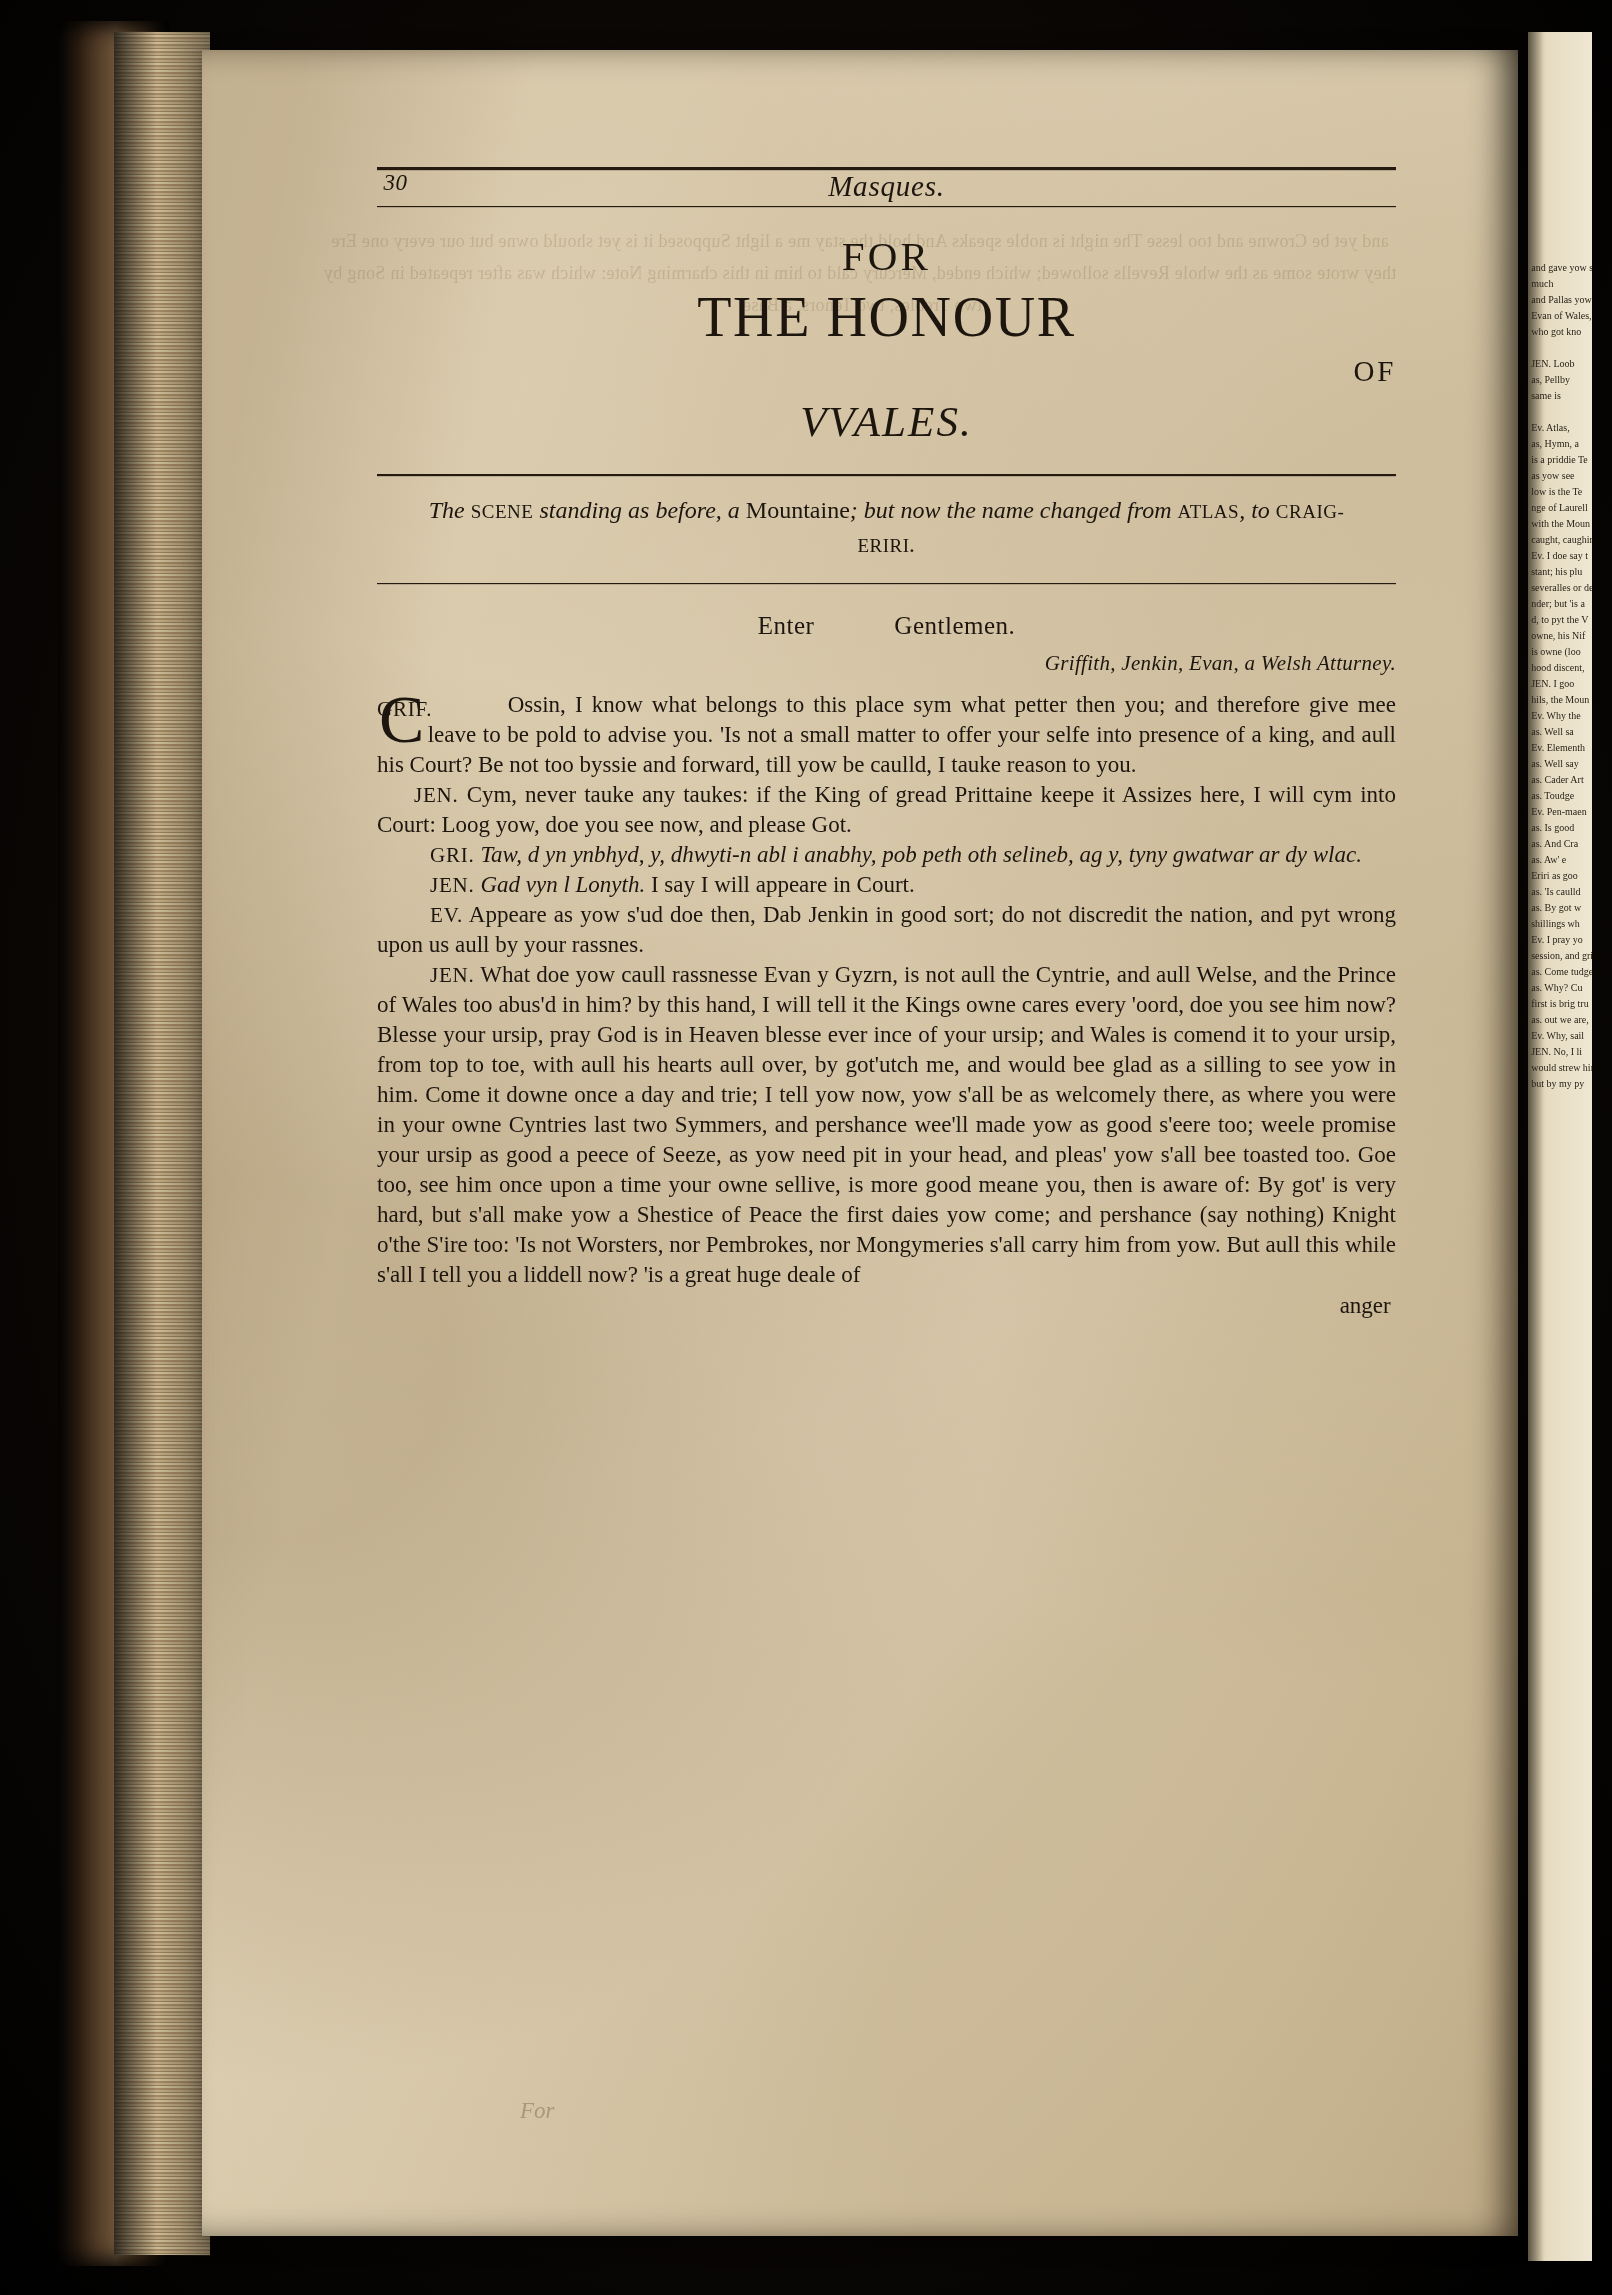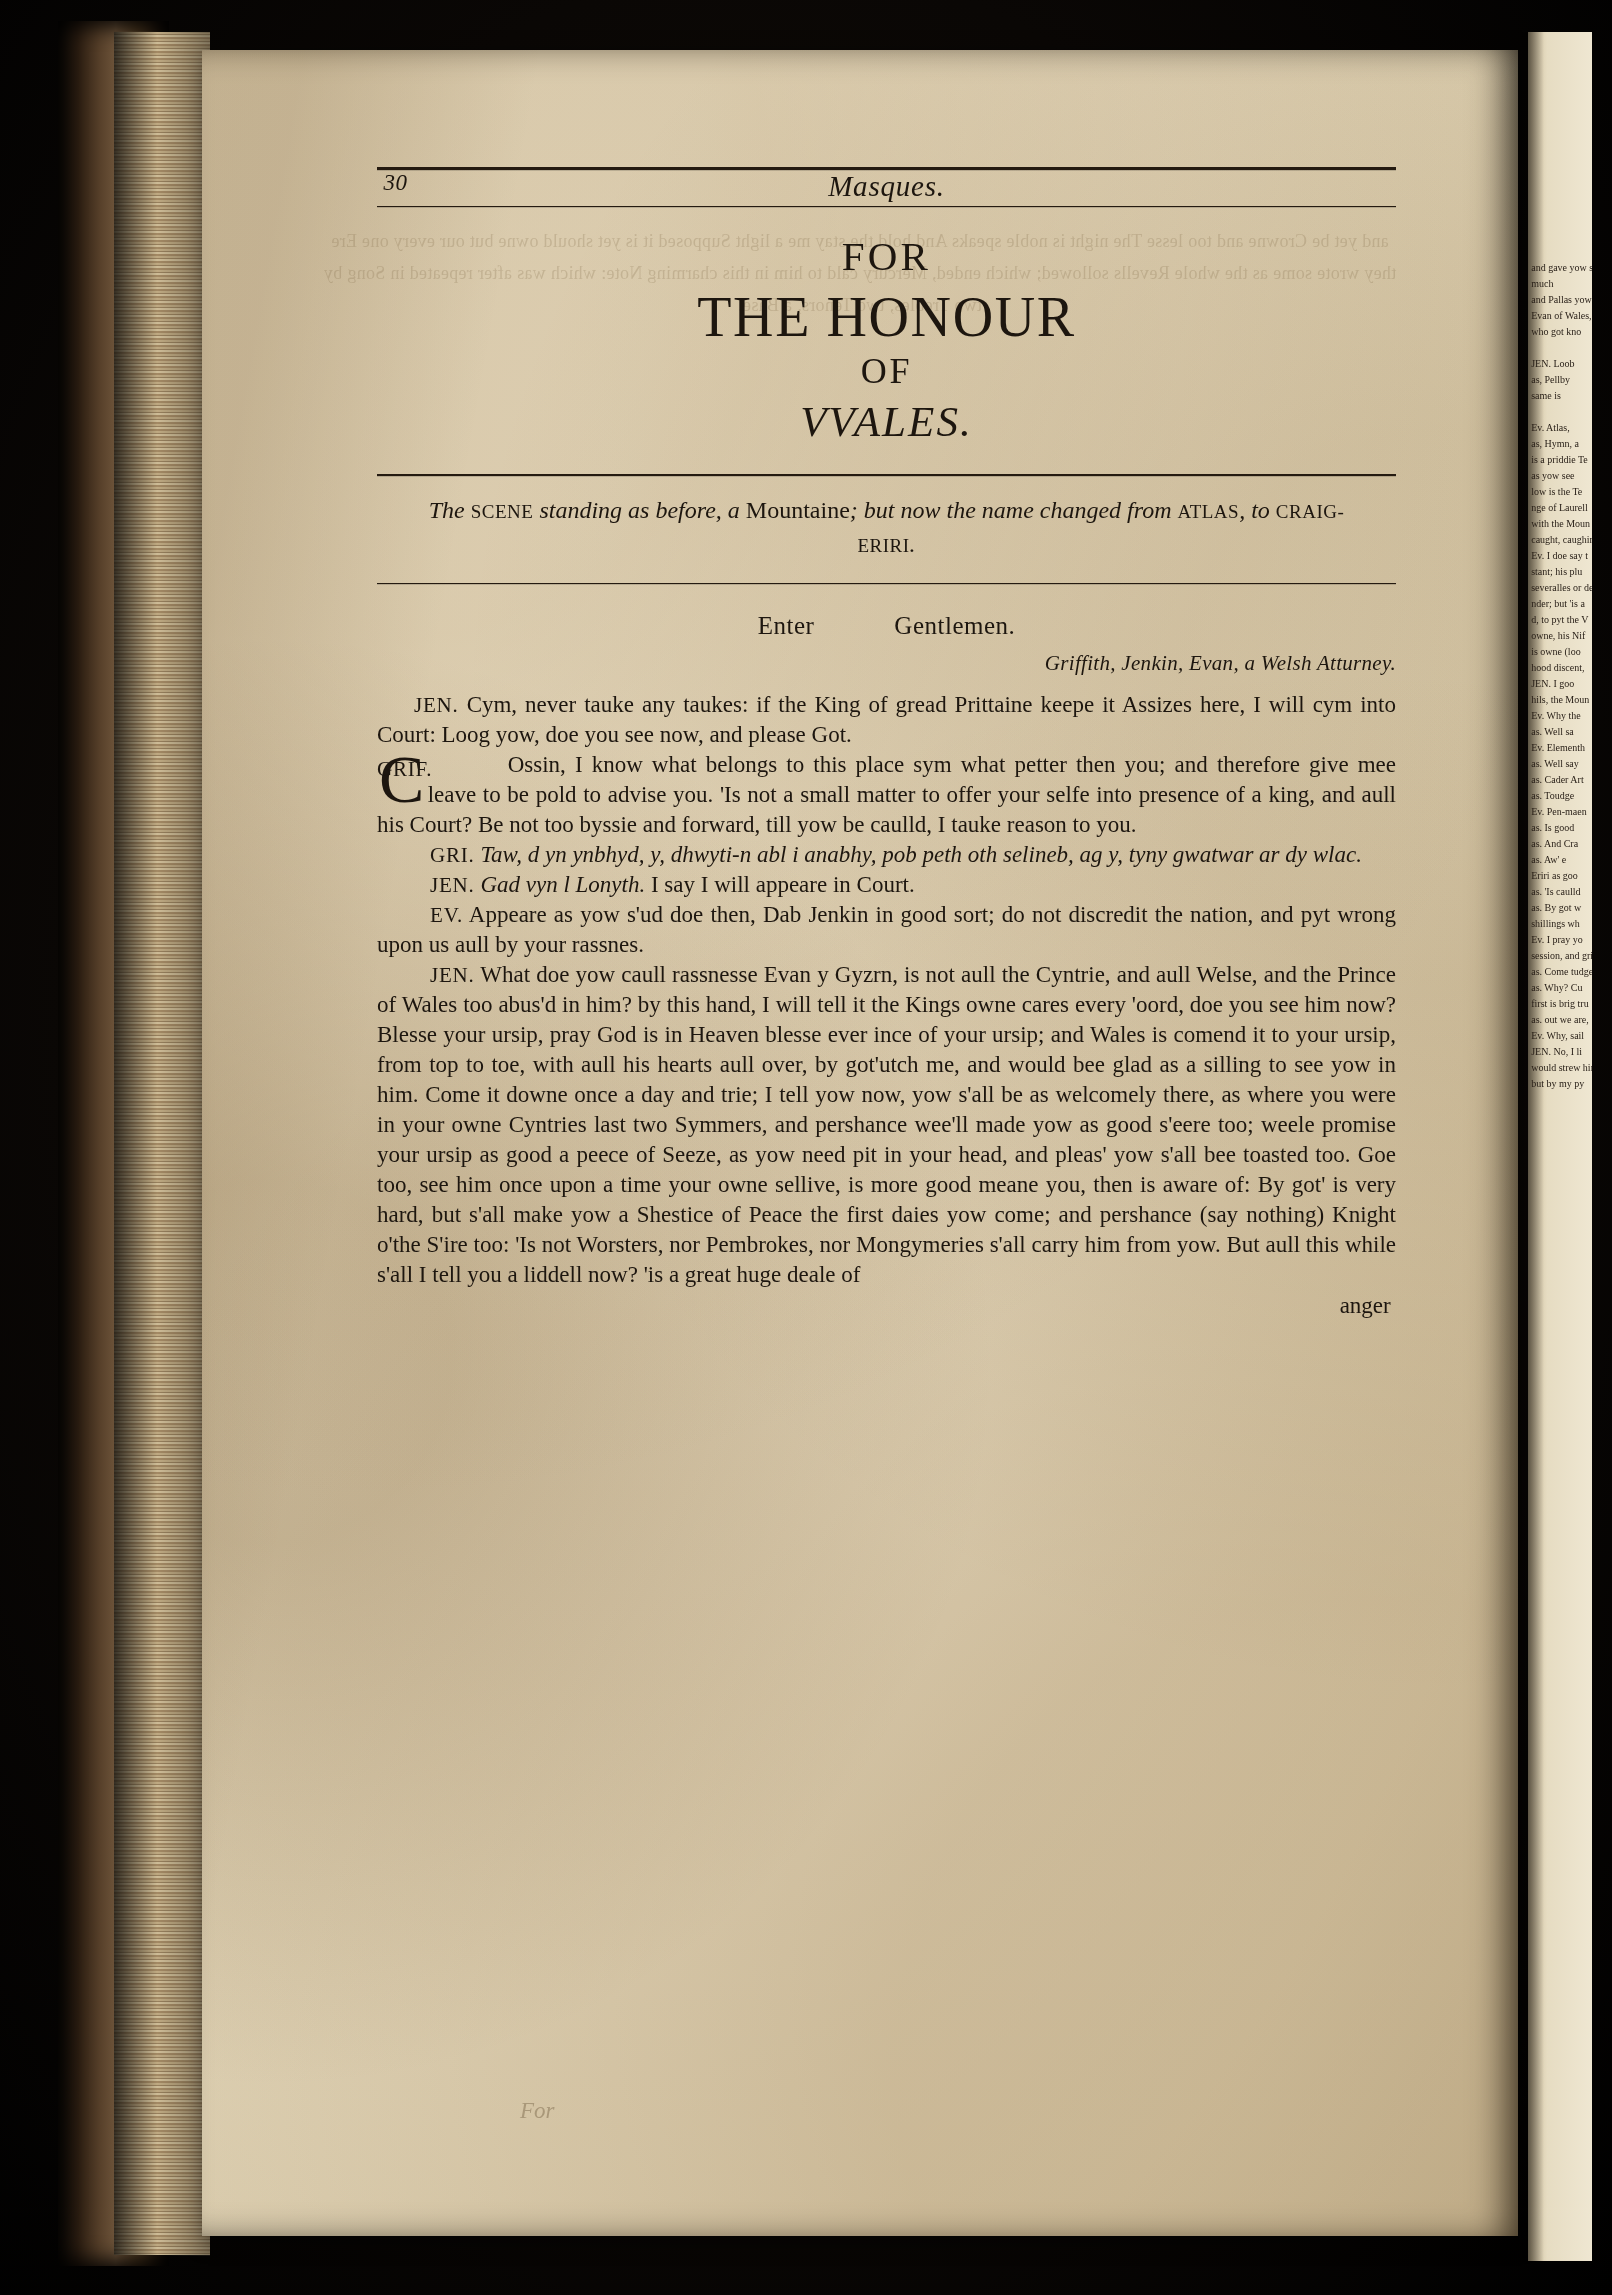--- a/index.html
+++ b/index.html
@@ -175,24 +175,25 @@
     letter-spacing: 3.2px;
     line-height: 45px;
   }
   .t-main {
     font-size: 56px;
     letter-spacing: 1.6px;
     line-height: 72px;
     margin-top: 2.1px;
   }
   .t-of {
-    font-size: 36px;
+    font-size: 29px;
     letter-spacing: 2.7px;
     line-height: 34px;
     margin-top: 1.1px;
+    text-align: right;
   }
   .t-main2 {
     font-size: 43px;
     letter-spacing: 2.1px;
     line-height: 68px;
     font-style: italic;
   }
 
   #scene {
     text-align: center;
@@ -313,29 +314,29 @@
 
       <div class="rule thin" style="margin-top:21px"></div>
 
       <div id="enter">
         <span>Enter</span><span class="gap"></span><span>Gentlemen.</span>
       </div>
       <div id="persons">Griffith, Jenkin, Evan, a Welsh Atturney.</div>
 
       <div id="body">
 
-        <p>
-          <span style="display:inline-block;width:37px"></span><span class="sp">JEN.</span>
-          <span>Cym, never tauke any taukes: if the King of gread Prittaine keepe it Assizes here, I will cym into Court: Loog yow, doe you see now, and please Got.</span>
-        </p>
-
         <p id="dropcap-par">
           <span class="sp" id="grif-label">GRIF.</span>
           <span id="dropcap">C</span>
           <span style="display:inline-block;width:80px"></span><span>Ossin, I know what belongs to this place sym what petter then you; and therefore give mee leave to be pold to advise you. 'Is not a small matter to offer your selfe into presence of a king, and aull his Court? Be not too byssie and forward, till yow be caulld, I tauke reason to you.</span>
+        </p>
+
+        <p>
+          <span style="display:inline-block;width:37px"></span><span class="sp">JEN.</span>
+          <span>Cym, never tauke any taukes: if the King of gread Prittaine keepe it Assizes here, I will cym into Court: Loog yow, doe you see now, and please Got.</span>
         </p>
 
         <p>
           <span style="display:inline-block;width:53px"></span><span class="sp">GRI.</span>
           <span class="ital">Taw, d yn ynbhyd, y, dhwyti-n abl i anabhy, pob peth oth selineb, ag y, tyny gwatwar ar dy wlac.</span>
         </p>
 
         <p>
           <span style="display:inline-block;width:53px"></span><span class="sp">JEN.</span>
           <span class="ital">Gad vyn l Lonyth.</span><span> I say I will appeare in Court.</span>

